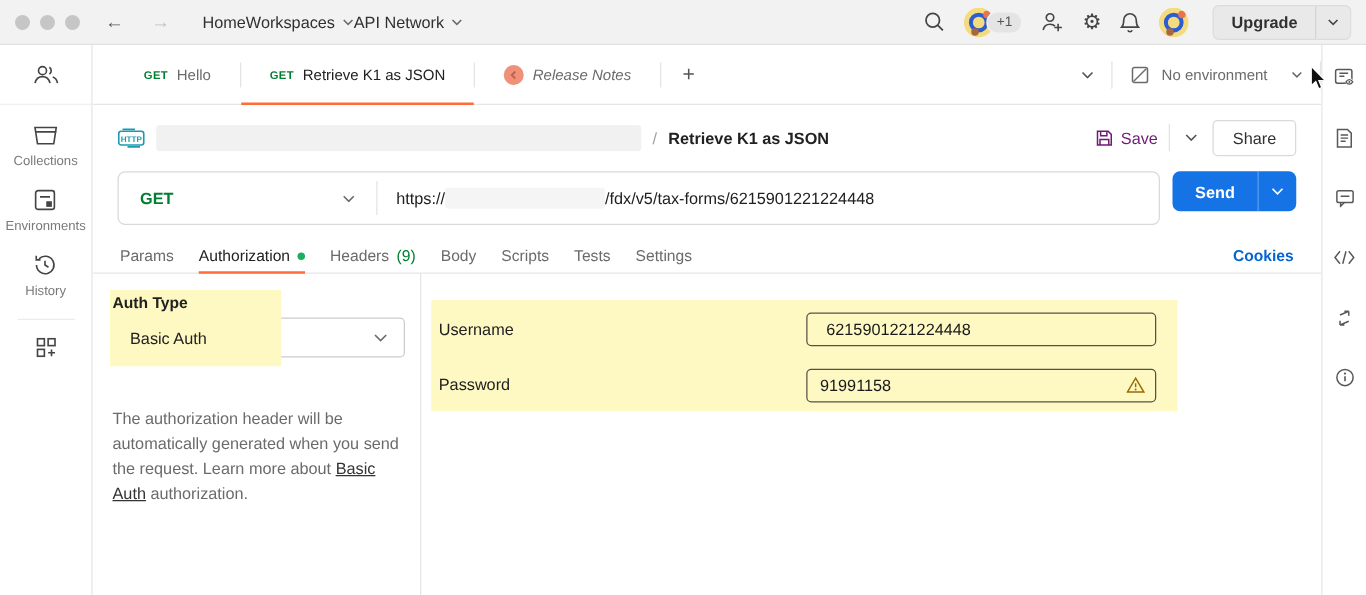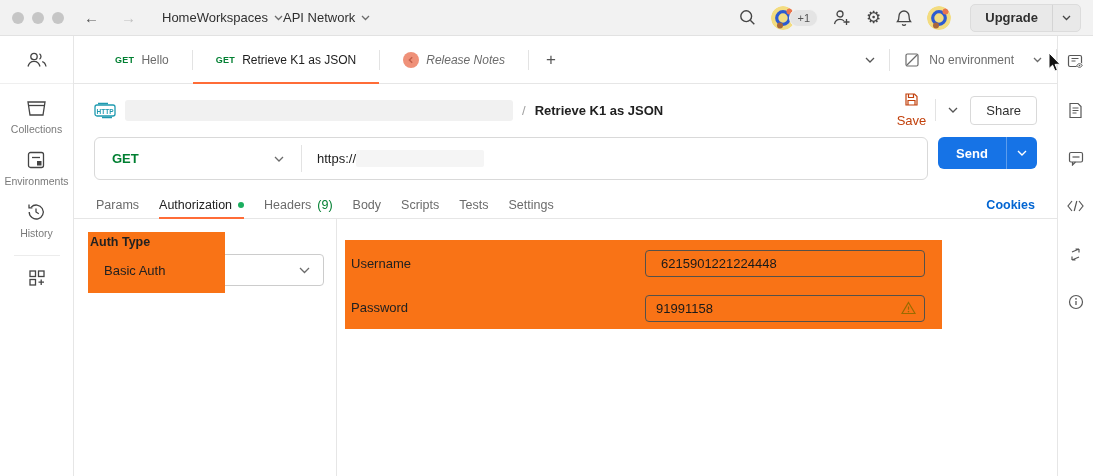--- a/index.html
+++ b/index.html
@@ -64,21 +64,21 @@
   .env-select { display:flex; align-items:center; gap:9px; font-size:12px; color:#6b6b6b; padding:0 14px; }
   .env-select .chev { margin-left:10px; }
   
   .req-header { display:flex; align-items:center; padding:15px 20px 0 20px; height:37px; }
   .breadcrumb { display:flex; align-items:center; gap:9px; font-size:13px; }
   .redact { background:#f1f1f1; border-radius:3px; }
   .redact-name { width:388px; height:21px; }
   .crumb-sep { color:#a0a0a0; }
   .crumb-current { font-weight:700; color:#212121; }
   .hdr-actions { margin-left:auto; display:flex; align-items:center; gap:9px; color:#9a9a9a; }
-  .save-btn { display:flex; align-items:center; gap:6px; font-size:13px; color:#c2410c;flex-direction:column; }
+  .save-btn { display:flex; align-items:center; gap:6px; font-size:13px; color:#701a75; }
   .vsep { width:1px; height:22px; background:#e3e3e3; }
   .hdr-caret { color:#555; display:flex; padding:0 3px; }
   .share-btn { border:1px solid #d9d9d9; border-radius:4px; background:#fff; font-size:13px; color:#303030; padding:6px 15px; }
   
   .url-row { display:flex; gap:10px; padding:16px 20px 0 20px; }
   .url-box { flex:1; display:flex; align-items:center; border:1px solid #d9d9d9; border-radius:6px; height:43px; background:#fff; min-width:0; }
   .method-select { display:flex; align-items:center; justify-content:space-between; width:206px; padding:0 17px; flex:0 0 auto; }
   .method-select .mtext { color:#007F31; font-weight:700; font-size:13px; }
   .method-div { width:1px; height:27px; background:#e3e3e3; }
   .url-text { display:flex; align-items:center; font-size:13px; color:#212121; padding-left:15px; overflow:hidden; white-space:nowrap; }
@@ -95,21 +95,21 @@
   .count { color:#007F31; }
   .cookies { margin-left:auto; color:#0265D2; font-weight:600; font-size:12.5px; }
   
   .content { flex:1; display:flex; min-height:0; }
   .auth-left { width:263px; border-right:1px solid #e6e6e6; position:relative; flex:0 0 auto; }
   .dd {
     position:absolute; left:14px; top:35px; width:236px; height:32px; background:#fff;
     border:1px solid #ccc; border-radius:4px; z-index:1;
     display:flex; align-items:center; justify-content:flex-end; padding-right:13px; color:#555;
   }
-  .hl { background:#f97316; }
+  .hl { background:#fef9c3; }
   .hl-left { position:absolute; left:14px; top:13px; width:137px; height:61px; z-index:2; }
   .auth-type-label { position:absolute; left:16px; top:16px; z-index:3; font-size:12.5px; font-weight:700; color:#212121; }
   .auth-type-value { position:absolute; left:30px; top:44px; z-index:3; font-size:13px; color:#212121; }
   .auth-desc { position:absolute; left:16px; top:106px; width:234px; font-size:13px; line-height:20px; color:#6b6b6b; }
   .auth-desc a { color:#333; text-decoration:underline; }
   .auth-right { flex:1; position:relative; min-width:0; }
   .hl-panel { position:absolute; left:8px; top:21px; width:597px; height:89px; }
   .field-label { position:absolute; font-size:13px; color:#212121; }
   .field-input {
     position:absolute; width:280px; height:27px; border:1px solid #55514a; border-radius:4px;
@@ -336,20 +336,21 @@
             <span class="chev">
                 <svg width="10" height="6" viewBox="0 0 10 6">
                   <path d="M1 1l4 4 4-4" fill="none" stroke="currentColor" stroke-width="1.3"></path>
                 </svg>
               </span>
           </div>
           <div class="method-div"></div>
           <div class="url-text">
             <span>https://</span>
             <span class="url-redact"></span>
+            <span>/fdx/v5/tax-forms/6215901221224448</span>
           </div>
         </div>
         <div class="send-btn">
           <span class="send-main">Send</span>
           <span class="send-caret">
               <svg width="10" height="6" viewBox="0 0 10 6">
                 <path d="M1 1l4 4 4-4" fill="none" stroke="currentColor" stroke-width="1.4"></path>
               </svg>
             </span>
         </div>
@@ -377,20 +378,21 @@
           <div class="dd">
             <span class="chev">
                 <svg width="11" height="7" viewBox="0 0 11 7">
                   <path d="M1 1l4.5 4.5L10 1" fill="none" stroke="currentColor" stroke-width="1.3"></path>
                 </svg>
               </span>
           </div>
           <div class="hl hl-left"></div>
           <span class="auth-type-label">Auth Type</span>
           <span class="auth-type-value">Basic Auth</span>
+          <p class="auth-desc"><span>The authorization header will be automatically generated when you send the request. Learn more about </span><a href="#">Basic Auth</a><span> authorization.</span></p>
         </div>
         <div class="auth-right">
           <div class="hl hl-panel">
             <span class="field-label u-label">Username</span>
             <input class="field-input u-input" value="6215901221224448" style="">
             <span class="field-label p-label">Password</span>
             <input class="field-input p-input" value="91991158" style="">
             <span class="warn-icon">
               <svg width="15" height="14" viewBox="0 0 15 14">
                   <path d="M7.5 1.5L14 12.5H1L7.5 1.5z" fill="none" stroke="currentColor" stroke-width="1.2"></path>

